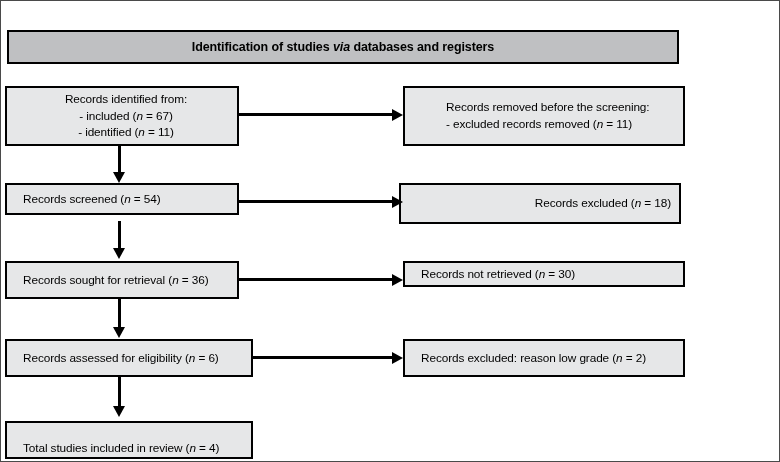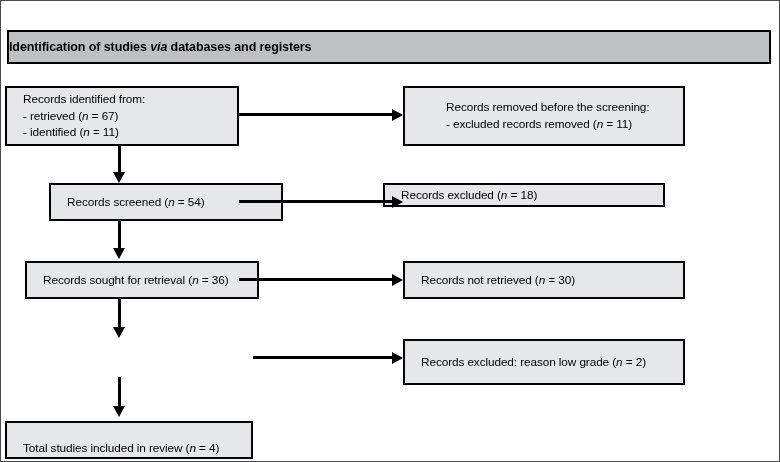--- a/index.html
+++ b/index.html
@@ -19,28 +19,28 @@
     box-sizing: border-box;
     border: 1px solid #4a4a4a;
     overflow: hidden;
   }
 
   
   .banner {
     position: absolute;
     left: 6px;
     top: 29px;
-    width: 764px;
+    width: 672px;
     height: 34px;
     background: #bfc0c2;
     border: 2.5px solid #000000;
     box-sizing: border-box;
     display: flex;
     align-items: center;
-    justify-content: flex-start;
+    justify-content: center;
   }
   .banner-text {
     font-size: 12.5px;
     font-weight: bold;
     color: #000000;
     letter-spacing: -0.1px;
     white-space: nowrap;
   }
   .banner-text i {
     font-style: italic;
@@ -99,67 +99,70 @@
 </style>
 </head>
 <body>
 
 <div id="figure">
 
   <div class="banner">
     <span class="banner-text"><span>Identification of studies </span><i>via</i><span> databases and registers</span></span>
   </div>
 
-  <div class="box" style="left:4px; top:85px; width:234px; height:60px;">
+  <div class="box" style="left:4px; top:85px; width:234px; height:60px;align-items:center;">
     <div class="line">Records identified from:</div>
-    <div class="line"><span>- retrieved (</span><i>n</i><span> = 67)</span></div>
+    <div class="line"><span>- included (</span><i>n</i><span> = 67)</span></div>
     <div class="line"><span>- identified (</span><i>n</i><span> = 11)</span></div>
   </div>
 
   <div class="box" style="left:402px; top:85px; width:282px; height:60px;padding-left:25px;">
     <div class="line">Records removed before the screening:</div>
     <div class="line"><span>- excluded records removed (</span><i>n</i><span> = 11)</span></div>
   </div>
 
   <div class="h-line" style="left:238px; top:112px; width:154px;"></div>
   <div class="h-head" style="left:391px; top:107.5px;"></div>
 
   <div class="v-line" style="left:117px; top:145px; width:2.5px; height:28px;"></div>
   <div class="v-head" style="left:112.3px; top:171px;"></div>
 
-  <div class="box" style="left:4px; top:182px; width:234px; height:38px;margin-left:44px;">
+  <div class="box" style="left:4px; top:182px; width:234px; height:32px;">
     <div class="line"><span>Records screened (</span><i>n</i><span> = 54)</span></div>
   </div>
 
-  <div class="box" style="left:382px; top:182px; width:282px; height:24px;">
+  <div class="box" style="left:398px; top:182px; width:282px; height:41px;align-items:flex-end;">
     <div class="line"><span>Records excluded (</span><i>n</i><span> = 18)</span></div>
   </div>
 
   <div class="h-line" style="left:238px; top:199px; width:154px;"></div>
   <div class="h-head" style="left:391px; top:194.5px;"></div>
 
   <div class="v-line" style="left:117px; top:220px; width:2.5px; height:28px;"></div>
   <div class="v-head" style="left:112.3px; top:247px;"></div>
 
-  <div class="box" style="left:4px; top:260px; width:234px; height:38px;margin-left:20px;">
+  <div class="box" style="left:4px; top:260px; width:234px; height:38px;">
     <div class="line"><span>Records sought for retrieval (</span><i>n</i><span> = 36)</span></div>
   </div>
 
-  <div class="box" style="left:402px; top:260px; width:282px; height:38px;">
+  <div class="box" style="left:402px; top:260px; width:282px; height:26px;">
     <div class="line"><span>Records not retrieved (</span><i>n</i><span> = 30)</span></div>
   </div>
 
   <div class="h-line" style="left:238px; top:277px; width:154px;"></div>
   <div class="h-head" style="left:391px; top:272.5px;"></div>
 
   <div class="v-line" style="left:117px; top:298px; width:2.5px; height:29px;"></div>
   <div class="v-head" style="left:112.3px; top:326px;"></div>
 
+  <div class="box" style="left:4px; top:338px; width:248px; height:38px;">
+    <div class="line"><span>Records assessed for eligibility (</span><i>n</i><span> = 6)</span></div>
+  </div>
 
-  <div class="box" style="left:402px; top:338px; width:282px; height:46px;">
+  <div class="box" style="left:402px; top:338px; width:282px; height:38px;">
     <div class="line"><span>Records excluded: reason low grade (</span><i>n</i><span> = 2)</span></div>
   </div>
 
   <div class="h-line" style="left:252px; top:355px; width:140px;"></div>
   <div class="h-head" style="left:391px; top:350.5px;"></div>
 
   <div class="v-line" style="left:117px; top:376px; width:2.5px; height:30px;"></div>
   <div class="v-head" style="left:112.3px; top:405px;"></div>
 
   <div class="box" style="left:4px; top:420px; width:248px; height:38px;justify-content:flex-end;">

